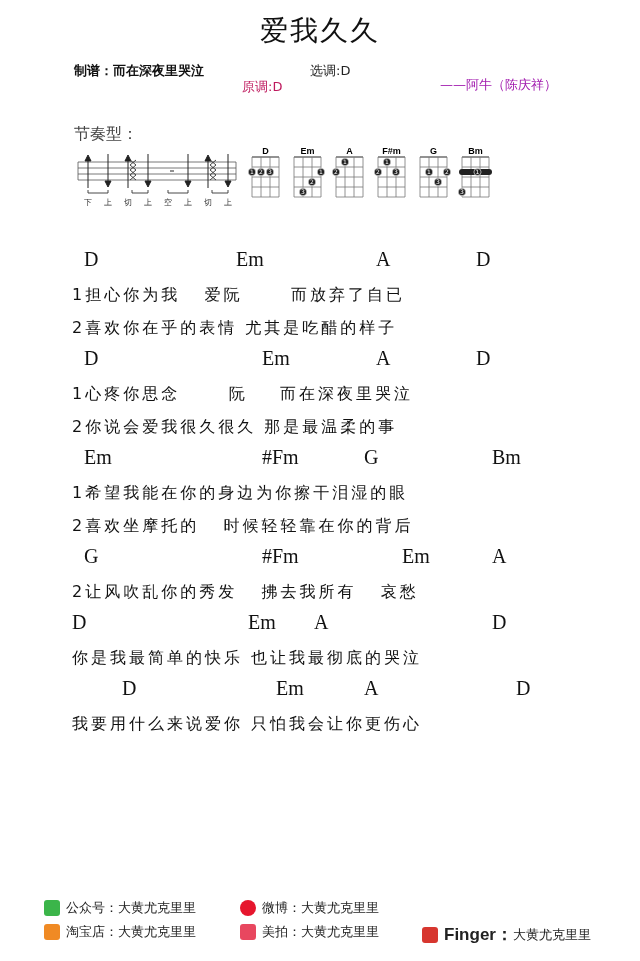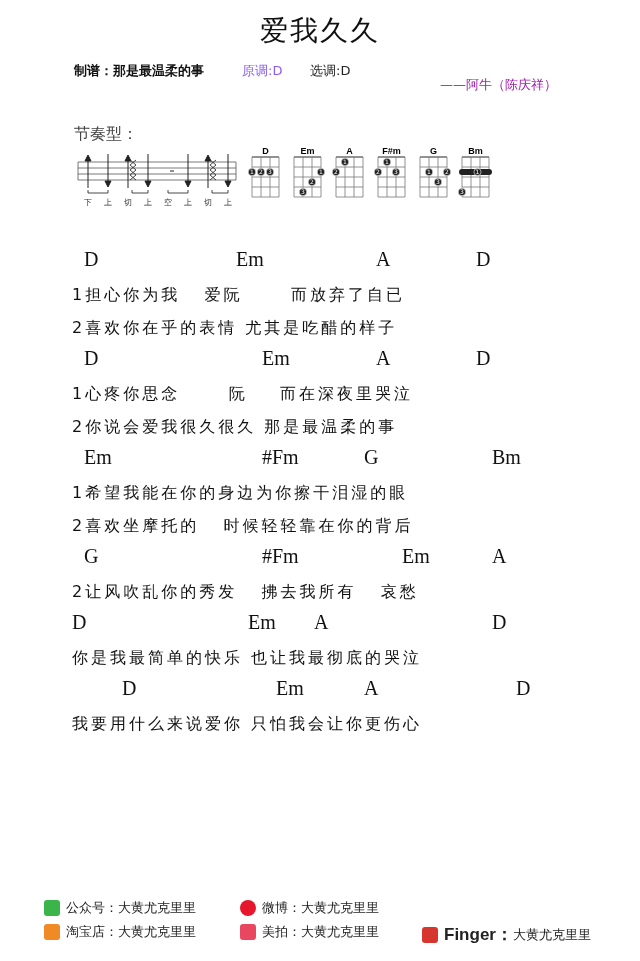--- a/index.html
+++ b/index.html
@@ -1,20 +1,20 @@
 <!DOCTYPE html>
 <html><head>
 <meta charset="utf-8">
 <style>
   html, body { margin: 0; padding: 0; background: #ffffff; }
   body { width: 640px; height: 961px; position: relative; overflow: hidden; color: #111; font-family: "DejaVu Serif", "Liberation Serif", serif; }
   .title { position: absolute; top: 12px; left: 0; width: 640px; text-align: center; font-size: 28px; font-family: "DejaVu Sans", sans-serif; letter-spacing: 2px; color: #111; }
   .meta { position: absolute; top: 62px; left: 74px; width: 520px; font-size: 13px; font-family: "DejaVu Sans", sans-serif; }
   .meta .arr { font-weight: bold; }
-  .meta .orig { position: absolute; left: 168px; top: 0; color: #8b5cf6; }
+  .meta .orig { position: absolute; left: 168px; top: 16px; color: #be185d; }
   .meta .sel { position: absolute; left: 236px; top: 0; color: #222; }
   .meta .artist { position: absolute; left: 366px; top: 14px; color: #a21caf; }
   .rhythm-label { position: absolute; top: 124px; left: 74px; font-size: 16px; color: #444; font-family: "DejaVu Sans", sans-serif; }
   .rhythm { position: absolute; top: 150px; left: 72px; width: 170px; height: 58px; }
   .chords { position: absolute; top: 145px; left: 248px; width: 250px; height: 60px; }
   .lyrics { position: absolute; left: 72px; top: 248px; width: 520px; }
   .row { position: relative; height: 33px; font-size: 21px; white-space: pre; }
   .crow { position: relative; height: 33px; font-size: 20px; }
   .crow span { position: absolute; top: 0; font-family: "Liberation Serif", serif; }
   .lrow span { font-family: "DejaVu Sans", sans-serif; letter-spacing: 3px; font-size: 16px; }
@@ -23,21 +23,21 @@
   .fitem { position: absolute; top: 0; display: flex; align-items: center; }
   .ficon { width: 16px; height: 16px; border-radius: 3px; margin-right: 6px; display: inline-block; position: relative; }
   .fin { font-weight: bold; font-family: "Liberation Sans", sans-serif; font-size: 17px; }
 </style>
 </head>
 <body>
 
 <div class="title">爱我久久</div>
 
 <div class="meta">
-  <span class="arr">制谱：那是最温柔的事</span>
+  <span class="arr">制谱：而在深夜里哭泣</span>
   <span class="orig">原调:D</span>
   <span class="sel">选调:D</span>
   <span class="artist">——阿牛（陈庆祥）</span>
 </div>
 
 <div class="rhythm-label">节奏型：</div>
 
 <svg class="rhythm" viewBox="0 0 170 58">
   <g stroke="#555" stroke-width="0.8" fill="none">
     <line x1="6" y1="12" x2="164" y2="12"></line>

